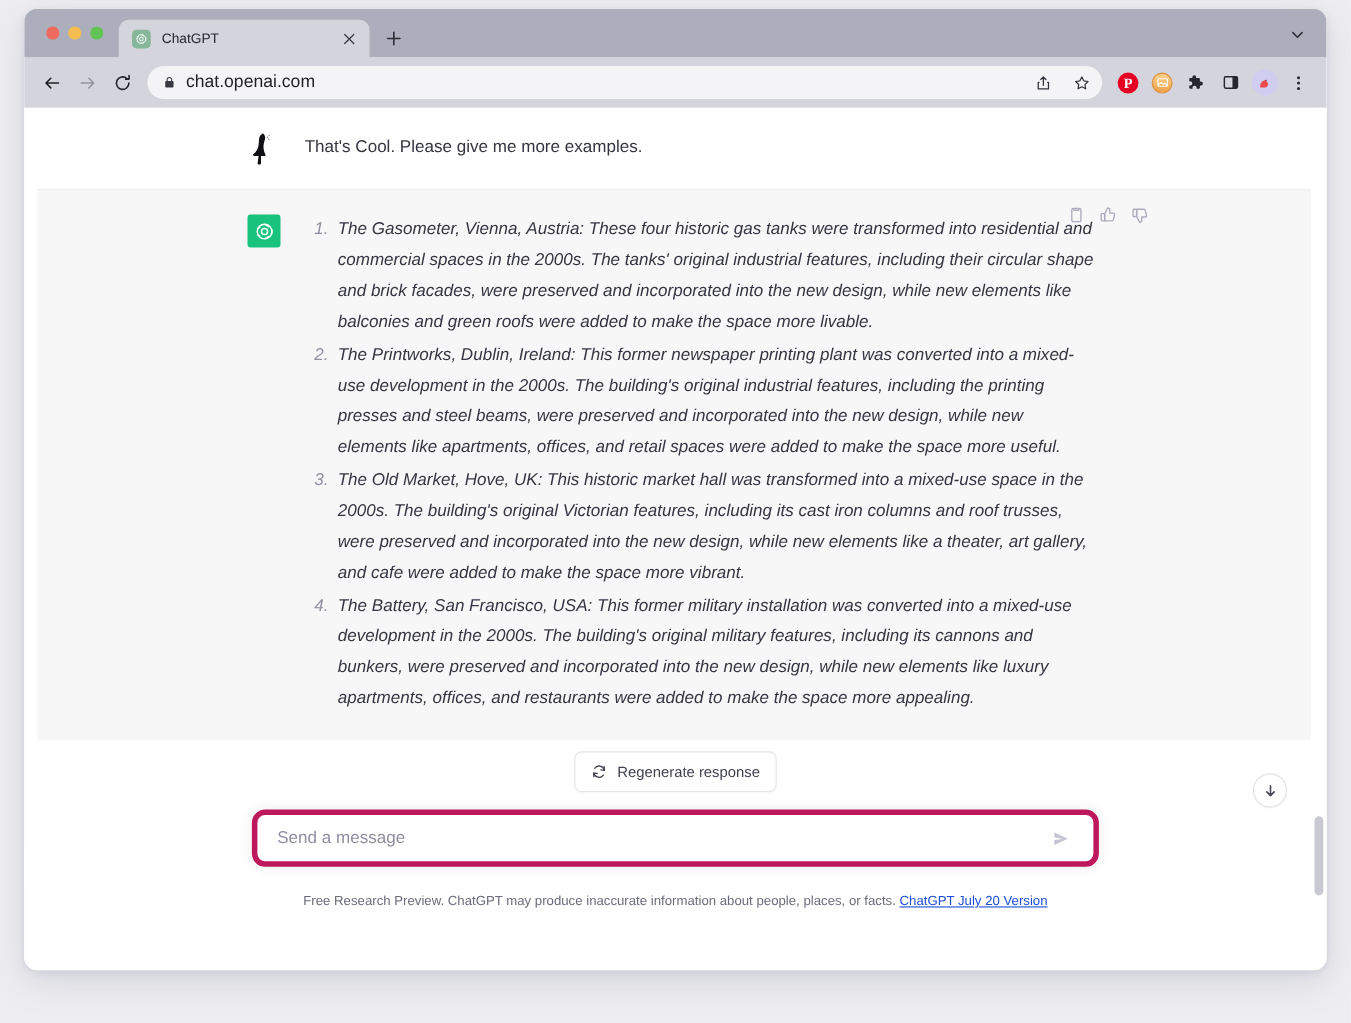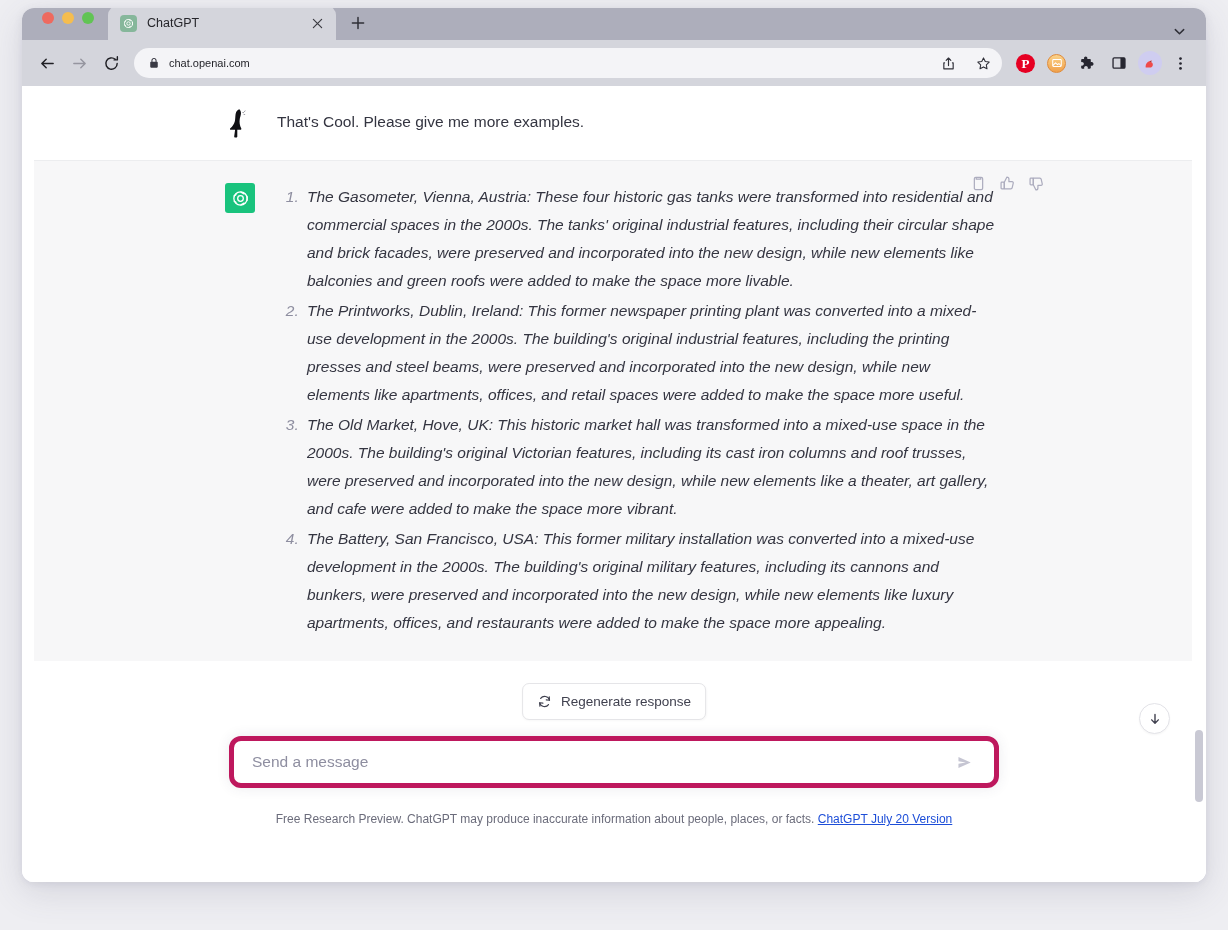--- a/index.html
+++ b/index.html
@@ -19,21 +19,21 @@
     border-radius: 12px;
     background: #ffffff;
     box-shadow: 0 10px 34px rgba(80,80,110,0.16), 0 2px 8px rgba(80,80,110,0.10);
     overflow: hidden;
     display: flex;
     flex-direction: column;
   }
 
   
   .tab-strip {
-    height: 32px;
+    height: 44px;
     background: #adaebb;
     display: flex;
     align-items: flex-end;
     padding-left: 14px;
     position: relative;
     flex: 0 0 auto;
   }
   .traffic-lights { display: flex; align-items: center; gap: 8px; height: 44px; padding: 0 14px 0 6px; }
   .dot { width: 12px; height: 12px; border-radius: 50%; }
   .dot.red { background: #ee6a5f; }
@@ -98,21 +98,21 @@
     height: 30px;
     margin: 0 8px 0 6px;
     background: #f4f4f7;
     border-radius: 15px;
     display: flex; align-items: center;
     padding: 0 6px 0 14px;
     gap: 9px;
     min-width: 0;
   }
   .omnibox-url {
-    font-size: 11px; color: #1f1f25;
+    font-size: 16px; color: #1f1f25;
     white-space: nowrap; overflow: hidden; text-overflow: ellipsis;
     flex: 1 1 auto;
   }
   .omni-action {
     width: 26px; height: 26px; border-radius: 50%;
     display: flex; align-items: center; justify-content: center;
     color: #31313a; flex: 0 0 auto;
   }
   .ext-icons { display: flex; align-items: center; gap: 4px; flex: 0 0 auto; }
   .ext-btn {

